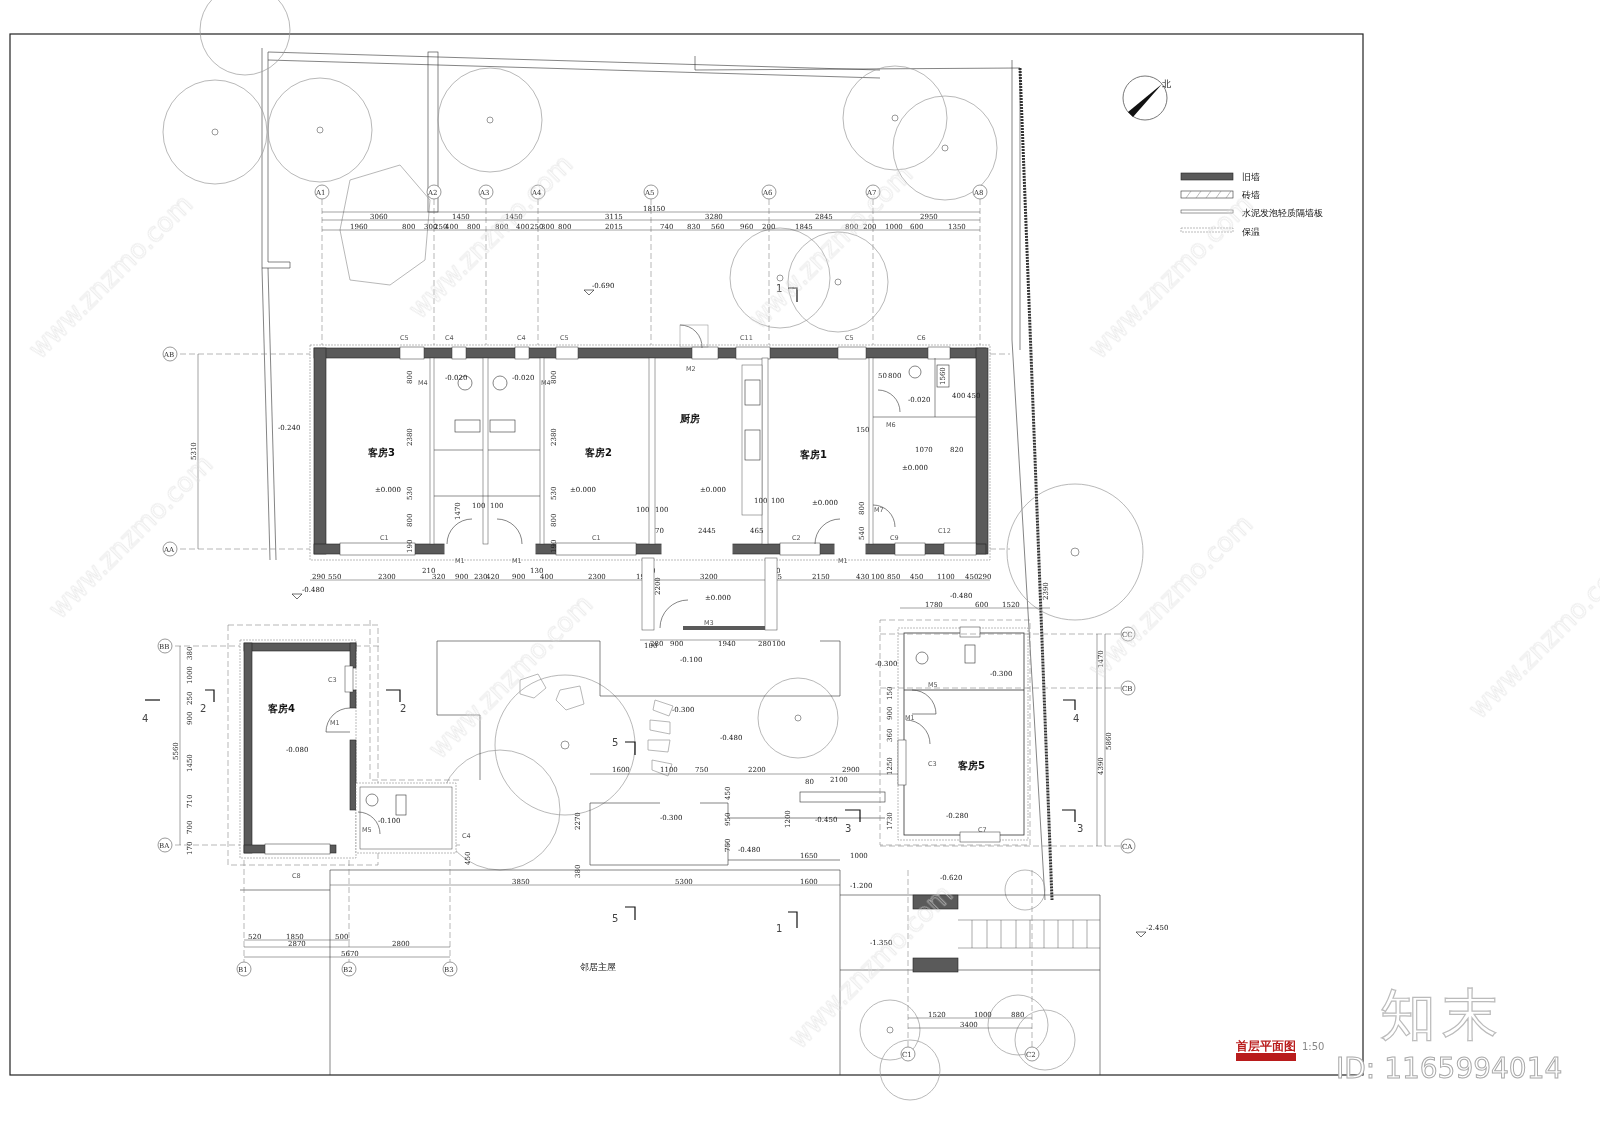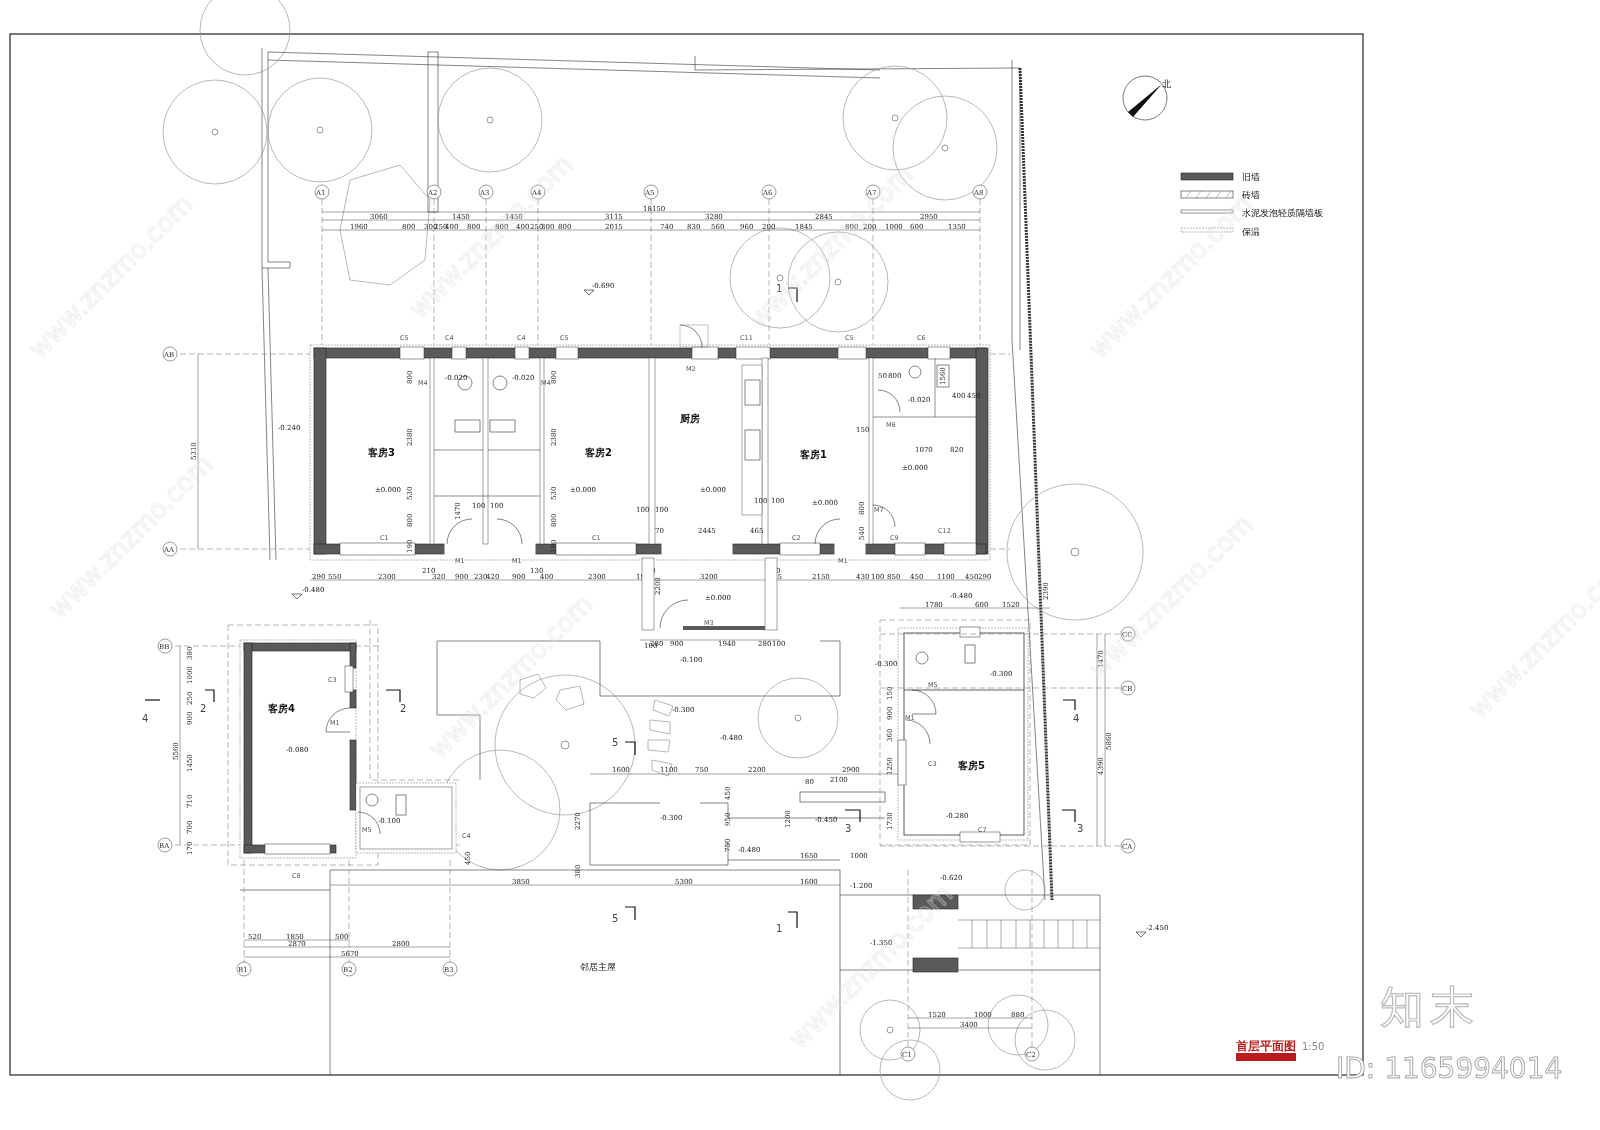--- a/index.html
+++ b/index.html
@@ -14,21 +14,21 @@
   .leg{font-size:9px;fill:#111;font-family:"DejaVu Sans",sans-serif;}
   .wm{font-size:26px;fill:none;stroke:#ddd;stroke-width:1;font-family:"DejaVu Sans",sans-serif;}
   .old{fill:#5a5a5a;stroke:#222;stroke-width:.6;}
   .thin{fill:none;stroke:#333;stroke-width:.6;}
   .dash{fill:none;stroke:#888;stroke-width:.6;stroke-dasharray:6 3;}
   .tree{fill:none;stroke:#999;stroke-width:.7;}
   .ins{fill:#fff;stroke:#777;stroke-width:.5;stroke-dasharray:2 1;}
   .title-block{position:absolute;left:1236px;top:1035px;}
   .ttl{font-size:12px;font-weight:bold;border-bottom:8px solid #b91c1c;color:#b91c1c;font-family:"DejaVu Sans",sans-serif;}
   .scale{font-size:10px;color:#888;margin-left:6px;font-family:"DejaVu Sans",sans-serif;}
-  .brand{position:absolute;left:1380px;top:978px;font-size:44px;color:#fff;-webkit-text-stroke:1.2px #bbb;font-family:Liberation Mono, monospace;letter-spacing:6px;}
+  .brand{position:absolute;left:1380px;top:978px;font-size:56px;color:#fff;-webkit-text-stroke:1.2px #bbb;font-family:Liberation Mono, monospace;letter-spacing:6px;}
   .imgid{position:absolute;left:1336px;top:1052px;font-size:28px;color:#fff;-webkit-text-stroke:1px #aaa;font-family:"DejaVu Sans",sans-serif;}
 </style>
 </head>
 <body>
 
 <svg id="plan" viewBox="0 0 1600 1130" xmlns="http://www.w3.org/2000/svg">
 
   <rect x="10" y="34" width="1353" height="1041" fill="none" stroke="#222" stroke-width="1.2"></rect>
 
   <g>

